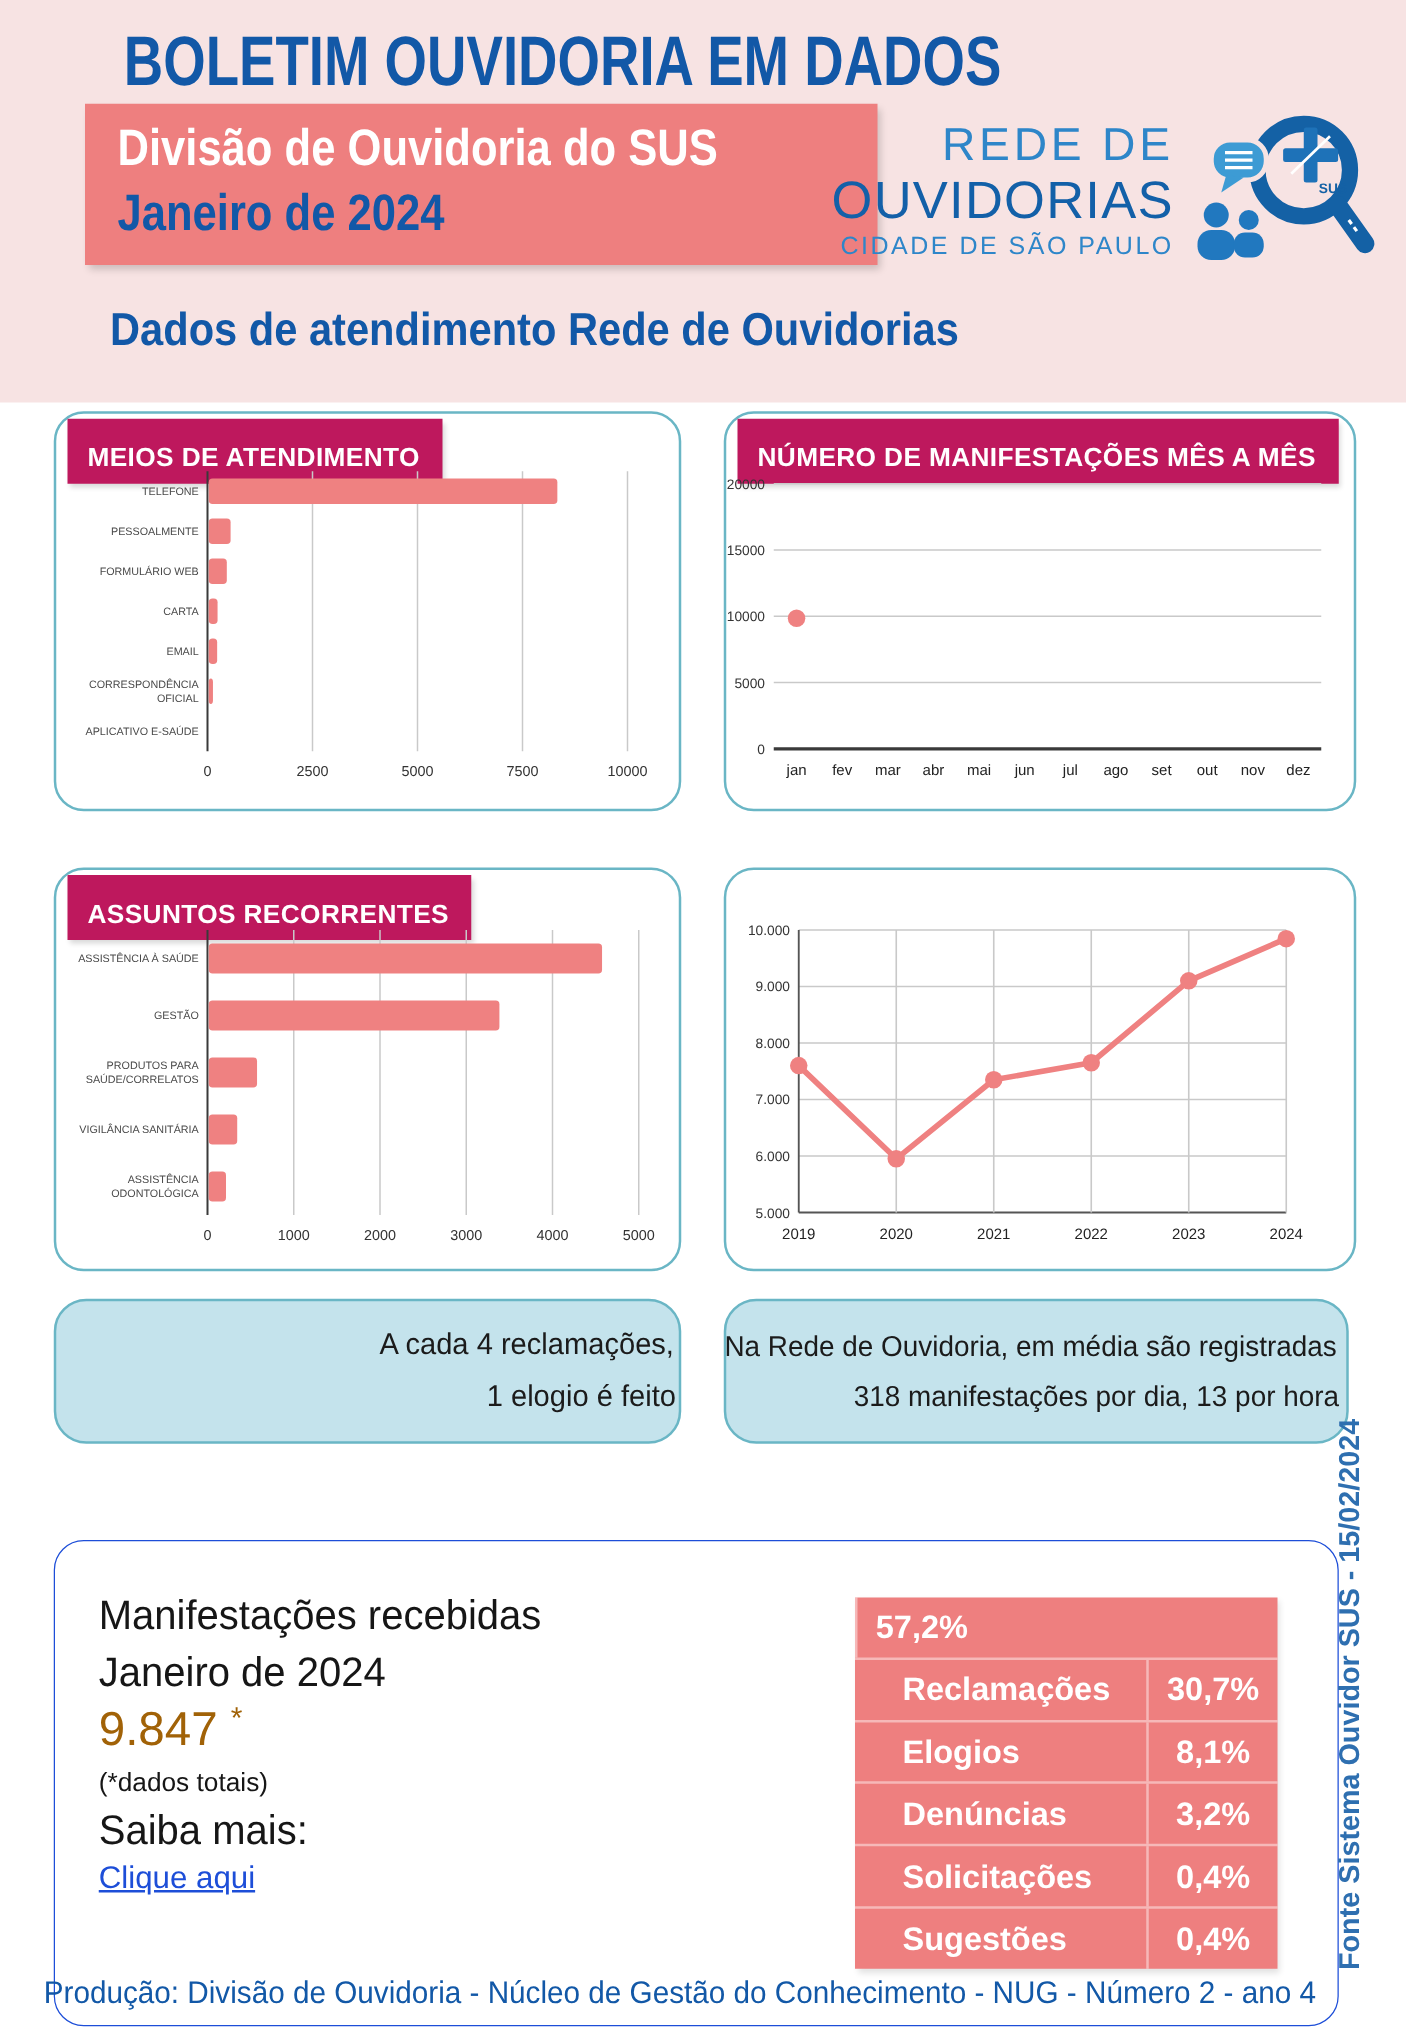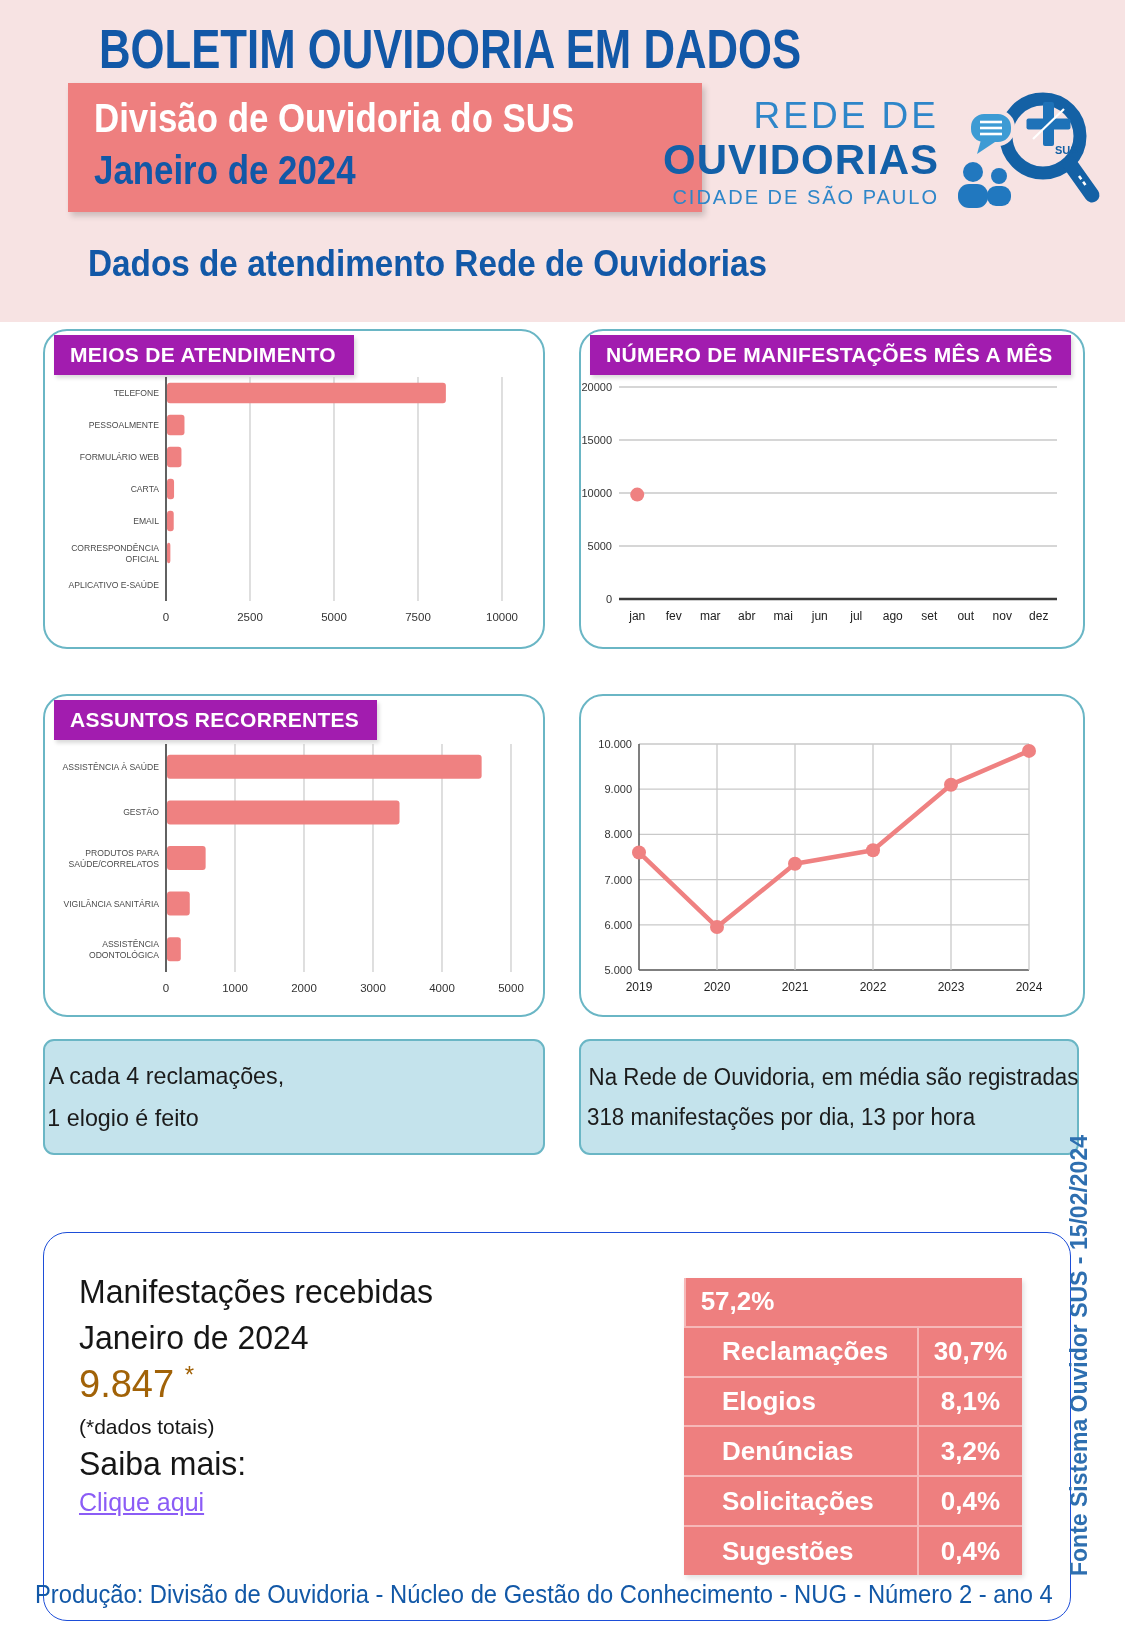--- a/index.html
+++ b/index.html
@@ -11,47 +11,47 @@
               color:#1258a7;font-size:56px;font-weight:bold;white-space:nowrap;}
   .main-title span{display:inline-block;transform:scaleX(0.78);transform-origin:center;}
   .division-box{position:absolute;left:68px;top:83px;width:634px;height:129px;background:#ee7f7f;
                 box-shadow:3px 4px 6px rgba(0,0,0,0.18);}
   .division-line{position:absolute;left:26px;white-space:nowrap;font-size:41px;font-weight:bold;
                  transform:scaleX(0.85);transform-origin:left center;}
   .division-line.l1{top:12px;color:#ffffff;}
   .division-line.l2{top:64px;color:#1258a7;}
   .logo-text{position:absolute;right:186px;top:96px;text-align:right;white-space:nowrap;}
   .logo-l1{font-size:37px;color:#2e86c9;letter-spacing:3px;line-height:1.1;}
-  .logo-l2{font-size:42px;font-weight:bold;color:#1360a8;letter-spacing:1px;line-height:1.1;}
+  .logo-l2{font-size:42px;font-weight:normal;color:#1360a8;letter-spacing:1px;line-height:1.1;}
   .logo-l3{font-size:20px;color:#2e86c9;letter-spacing:2px;line-height:1.4;}
   .logo-icon{position:absolute;right:22px;top:84px;}
   .subtitle{position:absolute;left:88px;top:243px;font-size:37px;font-weight:bold;color:#1258a7;
             white-space:nowrap;transform:scaleX(0.9);transform-origin:left center;}
   
   .panel{position:absolute;background:#ffffff;border:2px solid #6ab6c5;border-radius:24px;}
-  .panel-title{position:absolute;left:9px;top:4px;background:#a21caf;color:#ffffff;font-weight:bold;
-               font-size:21px;padding:8px 18px 8px 16px;white-space:nowrap;
+  .panel-title{position:absolute;left:9px;top:4px;background:#be185d;color:#ffffff;font-weight:bold;
+               font-size:21px;padding:20px 18px 8px 16px;white-space:nowrap;
                box-shadow:2px 3px 4px rgba(0,0,0,0.15);letter-spacing:0.3px;}
   .chart-svg{position:absolute;overflow:visible;}
   
-  .info-box{position:absolute;background:#c4e3ec;border:2px solid #6ab6c5;border-radius:11px;
-            display:flex;flex-direction:column;justify-content:center;align-items:flex-start;
+  .info-box{position:absolute;background:#c4e3ec;border:2px solid #6ab6c5;border-radius:26px;
+            display:flex;flex-direction:column;justify-content:center;align-items:flex-end;
             color:#1b1b1b;text-align:center;}
   .info-line{font-size:24px;line-height:1.75;transform:scaleX(0.97);white-space:nowrap;}
   
   .bottom-box{position:absolute;left:43px;top:1232px;width:1026px;height:387px;background:#ffffff;
               border:1px solid #1d4ed8;border-radius:24px;}
   .mr-title{position:absolute;left:35px;top:36px;font-size:33px;color:#161616;line-height:1.4;
             transform:scaleX(0.97);transform-origin:left top;white-space:nowrap;}
   .total{position:absolute;left:35px;top:128px;font-size:38px;color:#a16207;}
   .total sup{font-size:24px;}
   .note{position:absolute;left:35px;top:182px;font-size:21px;color:#161616;}
   .saiba{position:absolute;left:35px;top:212px;font-size:33px;color:#161616;
          transform:scaleX(0.97);transform-origin:left top;}
-  .link{position:absolute;left:35px;top:255px;font-size:25px;color:#8b5cf6;
+  .link{position:absolute;left:35px;top:255px;font-size:25px;color:#1d4ed8;
         text-decoration:underline;cursor:pointer;}
   
   .pct-table{position:absolute;left:640px;top:45px;width:338px;height:297px;background:#ee7f7f;
              display:flex;flex-direction:column;box-shadow:2px 3px 5px rgba(0,0,0,0.12);}
   .pct-row{flex:1;display:flex;align-items:stretch;border-bottom:2px solid rgba(255,255,255,0.45);}
   .pct-row:last-child{border-bottom:none;gap:44px;}
   .pct-label{flex:1;display:flex;align-items:center;padding-left:38px;color:#ffffff;
              font-weight:bold;font-size:26px;}
   .pct-value{width:103px;display:flex;align-items:center;justify-content:center;
              border-left:2px solid rgba(255,255,255,0.45);color:#ffffff;font-weight:bold;font-size:26px;}

